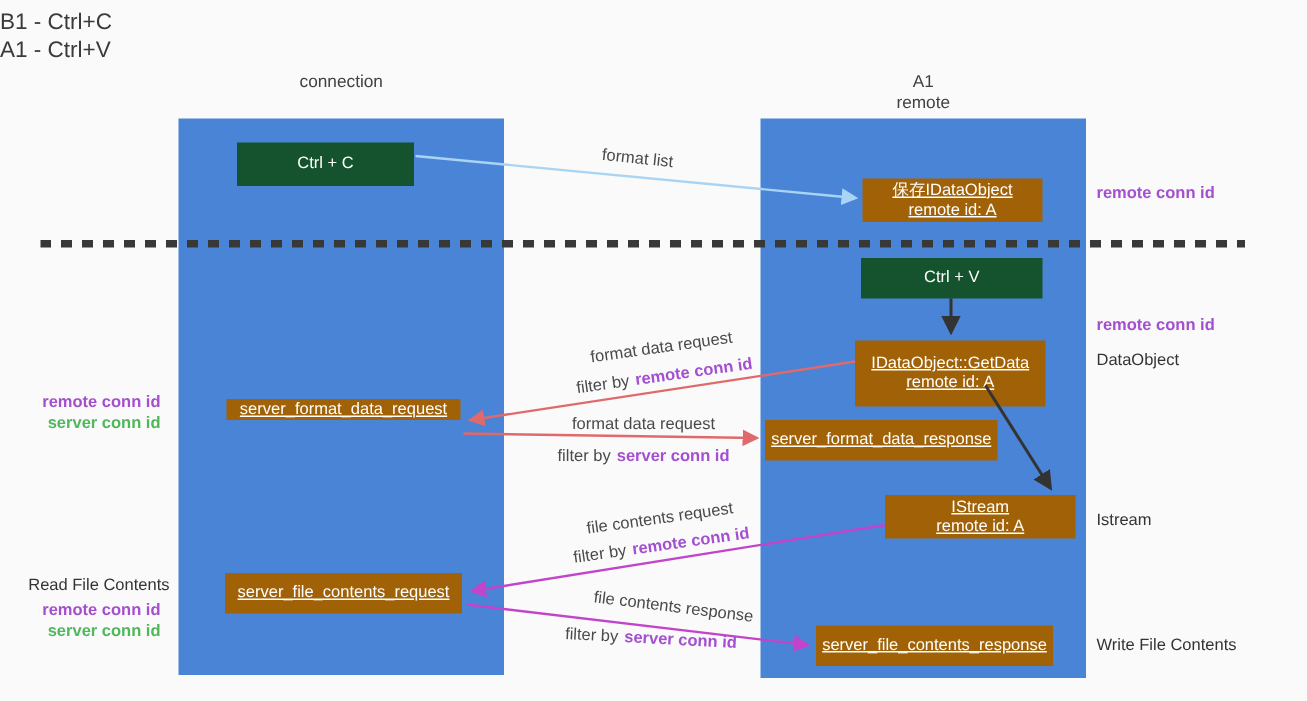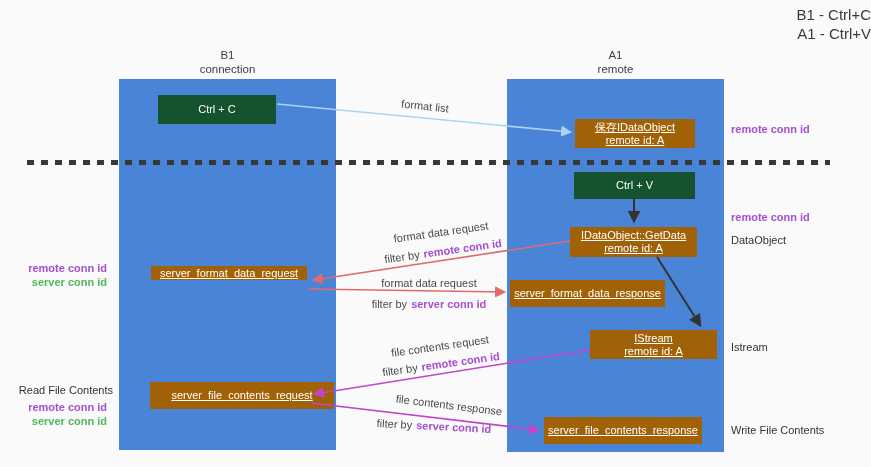--- a/index.html
+++ b/index.html
@@ -3,21 +3,21 @@
 <meta charset="utf-8">
 <style>
   html,body{margin:0;padding:0;}
   body{
     width:871px;height:467px;position:relative;overflow:hidden;
     background:#fafafa;
     font-family:"Liberation Sans","DejaVu Sans",sans-serif;
     color:#3f3f3f;
   }
   .abs{position:absolute;}
-  .title{left:0;top:5px;width:871px;text-align:right;font-size:15px;line-height:19px;color:#3a3a3a;}
+  .title{left:0;top:5px;width:871px;text-align:left;font-size:15px;line-height:19px;color:#3a3a3a;}
   .lane-header{text-align:center;font-size:11.5px;line-height:14px;color:#404040;}
   .lane{background:#4a84d6;z-index:1;}
   .node{
     z-index:3;color:#fff;font-size:11px;line-height:13px;text-align:center;
     display:flex;flex-direction:column;justify-content:center;align-items:center;
   }
   .node.orange{background:#a16207;text-decoration:underline;}
   .node.green{background:#14532d;}
   .dashed-line{
     left:27px;top:160px;width:803px;height:5px;z-index:4;
@@ -34,21 +34,20 @@
 </style>
 </head>
 <body>
 
 <div class="abs title">
   <div>B1 - Ctrl+C</div>
   <div>A1 - Ctrl+V</div>
 </div>
 
 <div class="abs lane-header" style="left:119px;top:48px;width:217px;">
-  <div>B1</div>
   <div>connection</div>
 </div>
 <div class="abs lane-header" style="left:507px;top:48px;width:217px;">
   <div>A1</div>
   <div>remote</div>
 </div>
 
 <div class="abs lane" style="left:119px;top:79px;width:217px;height:371px;"></div>
 <div class="abs lane" style="left:507px;top:79px;width:217px;height:373px;"></div>
 
@@ -60,39 +59,39 @@
 
 <div class="abs node orange" style="left:575px;top:119px;width:120px;height:29px;">
   <div>保存IDataObject</div>
   <div>remote id: A</div>
 </div>
 
 <div class="abs node green" style="left:574px;top:172px;width:121px;height:27px;">
   <div>Ctrl + V</div>
 </div>
 
-<div class="abs node orange" style="left:570px;top:227px;width:127px;height:30px;justify-content:center;">
+<div class="abs node orange" style="left:570px;top:227px;width:127px;height:44px;justify-content:center;">
   <div>IDataObject::GetData</div>
   <div>remote id: A</div>
 </div>
 
 <div class="abs node orange" style="left:151px;top:266px;width:156px;height:14px;">
   <div>server_format_data_request</div>
 </div>
 
 <div class="abs node orange" style="left:510px;top:280px;width:155px;height:27px;align-items:center;">
   <div>server_format_data_response</div>
 </div>
 
 <div class="abs node orange" style="left:590px;top:330px;width:127px;height:29px;">
   <div>IStream</div>
   <div>remote id: A</div>
 </div>
 
-<div class="abs node orange" style="left:150px;top:382px;width:184px;height:27px;">
+<div class="abs node orange" style="left:150px;top:382px;width:158px;height:27px;">
   <div>server_file_contents_request</div>
 </div>
 
 <div class="abs node orange" style="left:544px;top:417px;width:158px;height:27px;">
   <div>server_file_contents_response</div>
 </div>
 
 <svg class="abs overlay" width="871" height="467" viewBox="0 0 871 467">
   <defs>
     <marker id="m-blue" viewBox="0 0 10 10" refX="8" refY="5" markerWidth="7" markerHeight="7" orient="auto">

